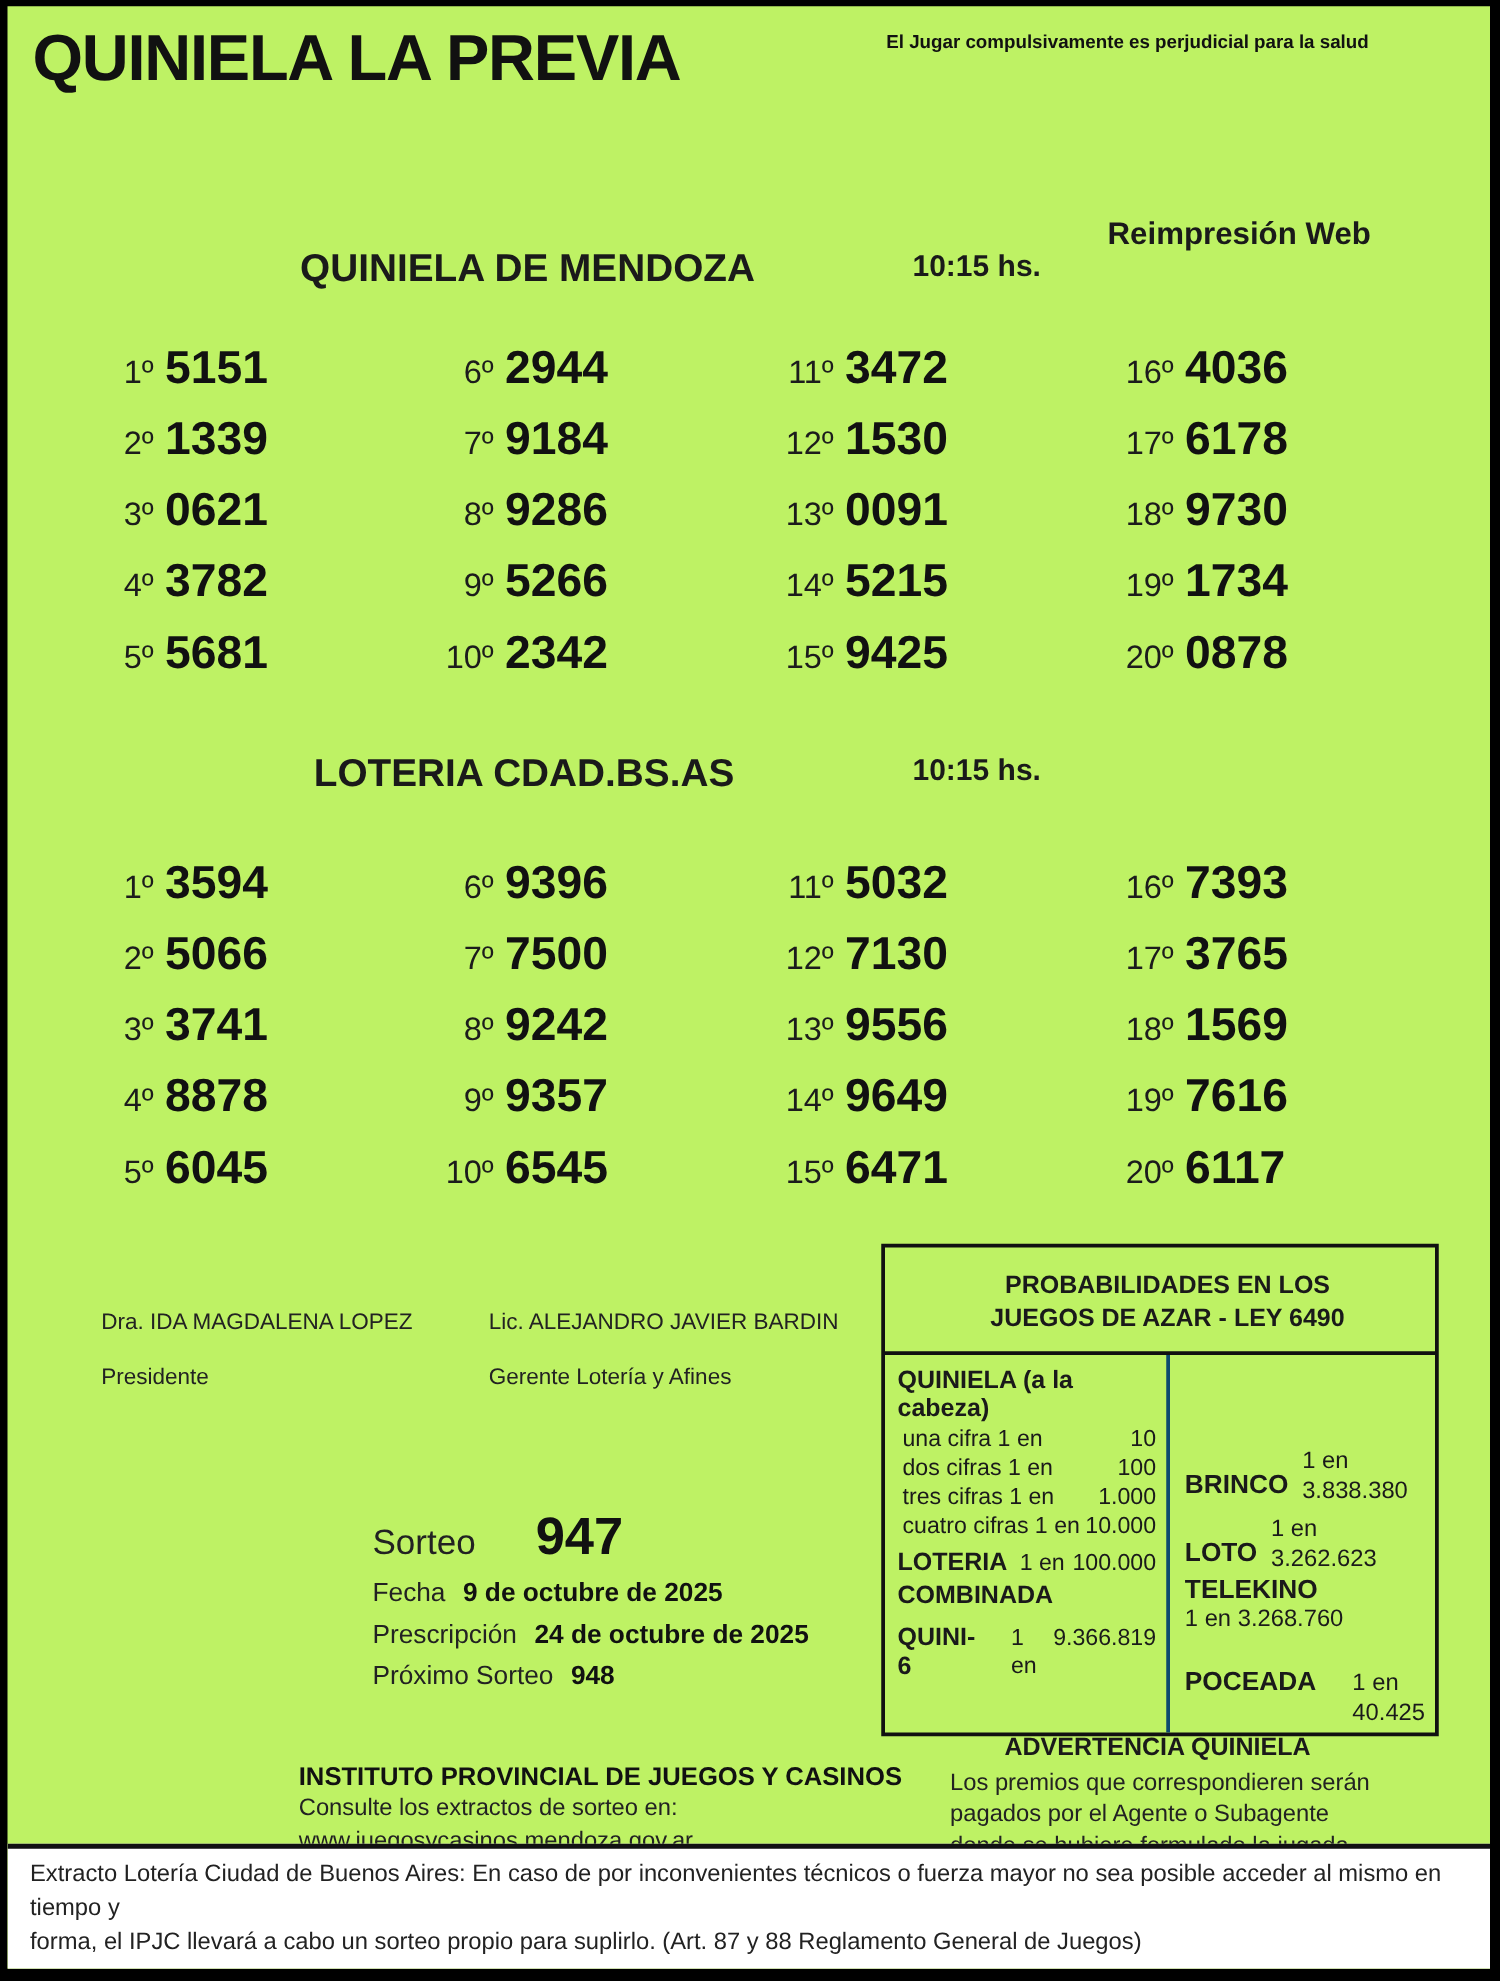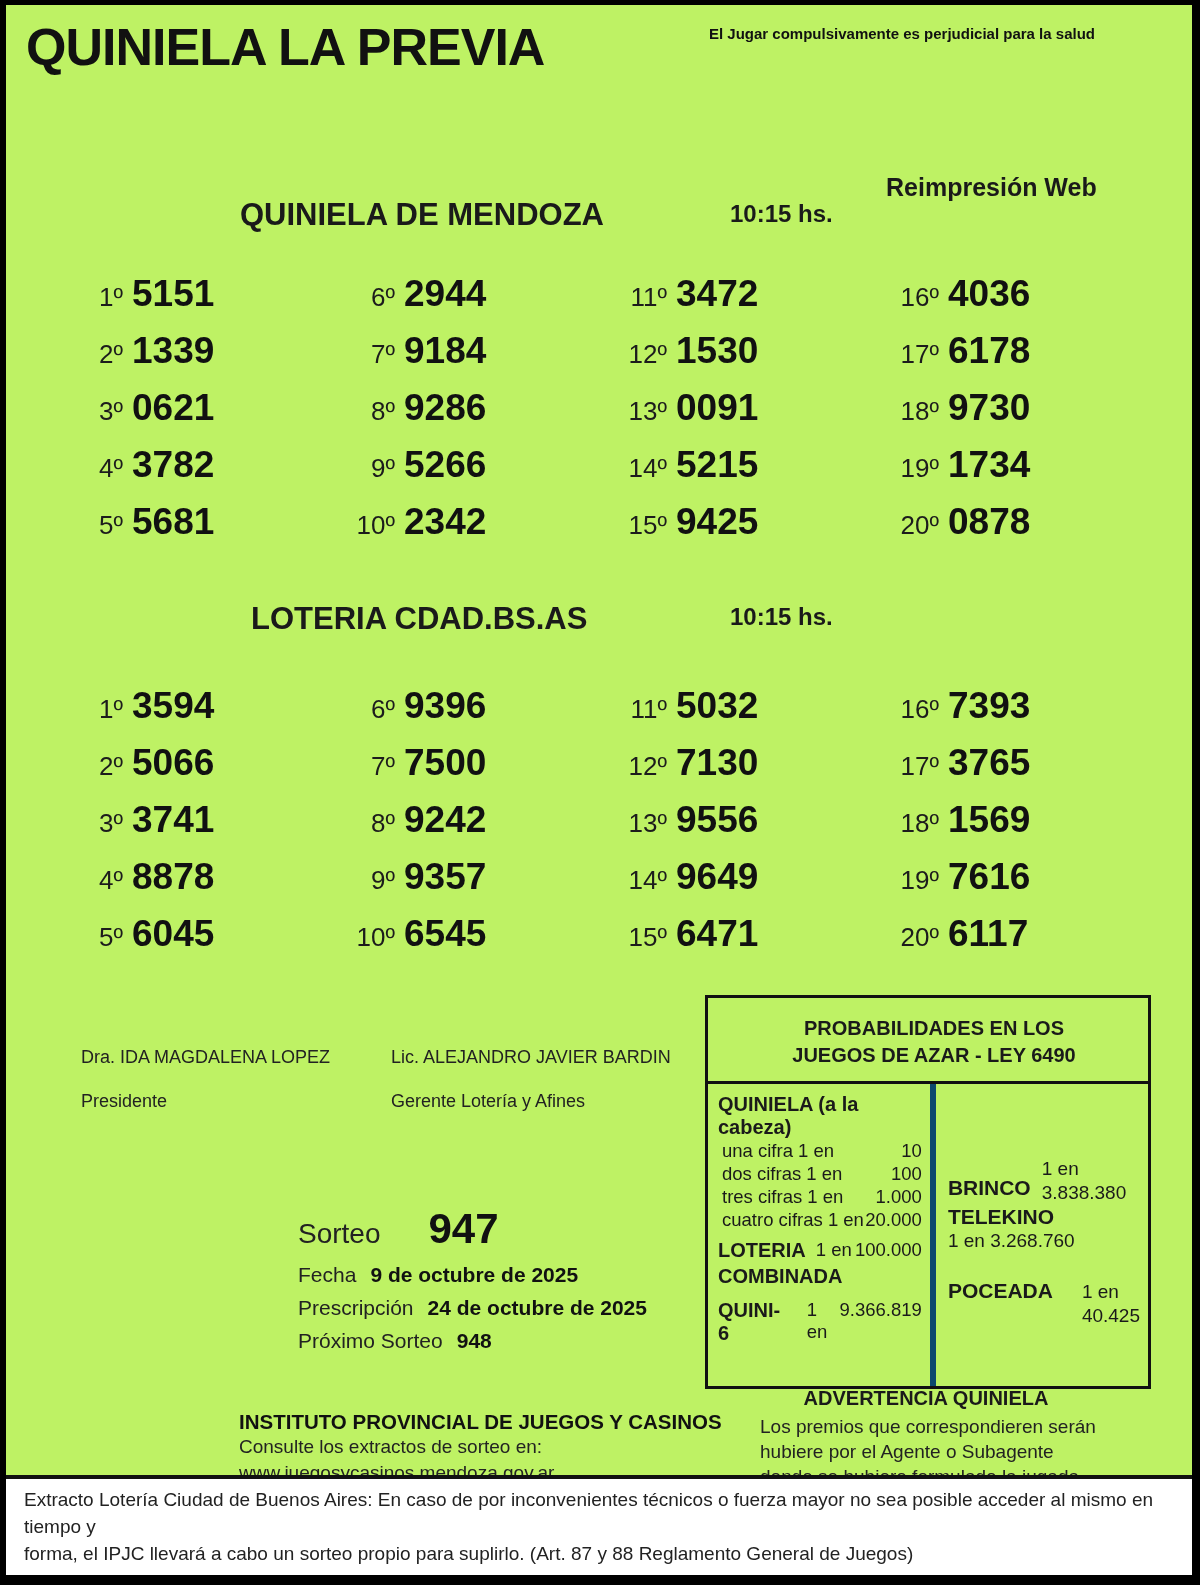--- a/index.html
+++ b/index.html
@@ -73,21 +73,21 @@
     border: 3px solid #111;
   }
   .prob-header {
     border-bottom: 3px solid #111;
     height: 86px; padding-top: 17px;
     text-align: center;
     font-size: 20px; font-weight: bold; line-height: 27px; padding-left: 12px;
   }
   .prob-cols { display: flex; height: 302px; }
   .prob-left {
-    width: 238px; border-right: 6px solid #0c4a6e;
+    width: 238px; border-right: 3px solid #0c4a6e;
     padding: 9px 8px 4px 10px;
     font-size: 18.5px;
   }
   .prob-right { flex: 1; padding: 68px 8px 0 12px; font-size: 19px; }
   .q-header { font-weight: bold; font-size: 20px; }
   .prow { display: flex; justify-content: space-between; line-height: 23px; padding-left: 4px; }
   .prow .pvalue { text-align: right; }
   .prow.indent { padding-left: 16px; }
   .loteria-row { margin-top: 7px; line-height: 24px; display: flex; }
   .loteria-row .plabel { font-weight: bold; font-size: 20px; }
@@ -341,39 +341,43 @@
             <div class="prow">
               <span class="plabel">dos cifras 1 en</span>
               <span class="pvalue">100</span>
             </div>
             <div class="prow">
               <span class="plabel">tres cifras 1 en</span>
               <span class="pvalue">1.000</span>
             </div>
             <div class="prow">
               <span class="plabel">cuatro cifras 1 en</span>
-              <span class="pvalue">20.000</span>
+              <span class="pvalue">10.000</span>
             </div>
           </div>
         <div class="loteria-row">
           <span class="plabel">LOTERIA</span>
           <span class="pmid">1 en</span>
           <span class="pvalue">100.000</span>
         </div>
         <div class="combinada-header">COMBINADA</div>
         <div class="quini6-row">
           <span class="plabel">QUINI-6</span>
           <span class="pmid">1 en</span>
           <span class="pvalue">9.366.819</span>
         </div>
       </div>
       <div class="prob-right" id="right-games">
           <div class="rg rg-0">
             <span class="rg-name">BRINCO</span>
             <span class="rg-val">1 en 3.838.380</span>
+          </div>
+          <div class="rg rg-1">
+            <span class="rg-name">LOTO</span>
+            <span class="rg-val">1 en 3.262.623</span>
           </div>
           <div class="rg rg-2">
             <span class="rg-name">TELEKINO</span>
             <span class="rg-val">1 en 3.268.760</span>
           </div>
           <div class="rg rg-3">
             <span class="rg-name">POCEADA</span>
             <span class="rg-val">1 en 40.425</span>
           </div>
         </div>
@@ -398,21 +402,21 @@
           <span class="s-label">Próximo Sorteo</span>
           <span class="s-value">948</span>
         </div>
       </div>
   </div>
 
   <div class="abs advertencia">
     <div class="adv-title">ADVERTENCIA QUINIELA</div>
     <div class="adv-lines" id="advertencia-lines">
         <div class="adv-line">Los premios que correspondieren serán</div>
-        <div class="adv-line">hubiere por el Agente o Subagente</div>
+        <div class="adv-line">pagados por el Agente o Subagente</div>
         <div class="adv-line">donde se hubiere formulado la jugada</div>
         <div class="adv-line gap">contra la presentación del soporte de juego.</div>
       </div>
   </div>
 
   <div class="abs instituto">
     <div class="inst-name">INSTITUTO PROVINCIAL DE JUEGOS Y CASINOS</div>
     <div class="inst-line">Consulte los extractos de sorteo en:</div>
     <div class="inst-line">www.juegosycasinos.mendoza.gov.ar</div>
     <div class="inst-line">e-mail:  instituto-juegos@mendoza.gov.ar</div>

